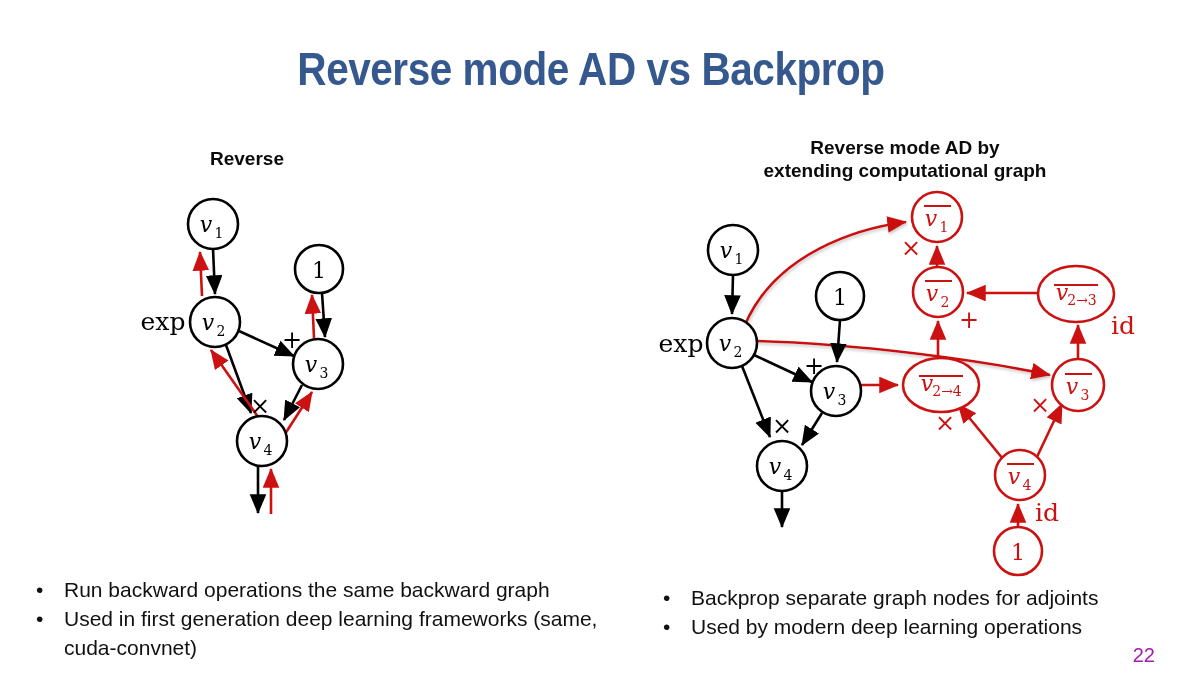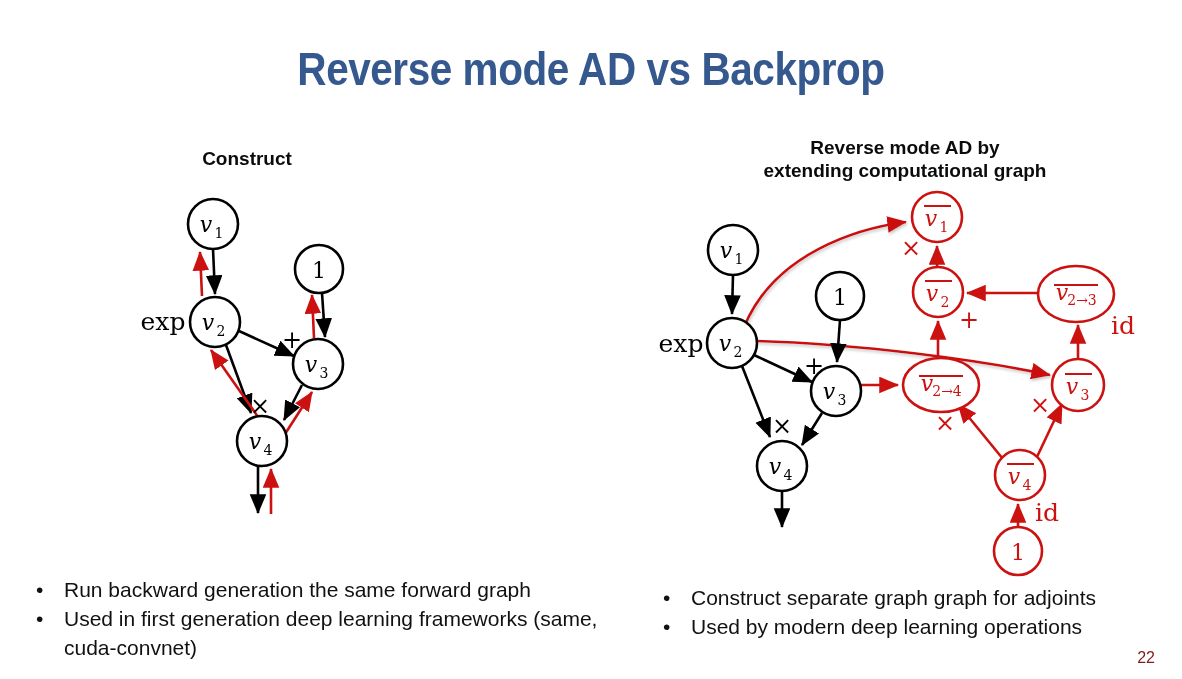--- a/index.html
+++ b/index.html
@@ -75,22 +75,22 @@
     line-height: 29px;
   }
   .bullet-text {
     flex: 1 1 auto;
   }
   #page-number {
     position: absolute;
     right: 27px;
     bottom: 12px;
     font-family: "Liberation Sans", sans-serif;
-    font-size: 16px;
-    color: #7f1d1d;
+    font-size: 20px;
+    color: #a21caf;
   }
   
   .node-label {
     font-family: "DejaVu Serif", serif;
     font-style: italic;
     font-size: 22px;
   }
   .node-label-sub {
     font-family: "DejaVu Serif", serif;
     font-size: 14px;
@@ -112,21 +112,21 @@
     font-style: normal;
   }
 </style>
 </head>
 <body>
 
 <div id="slide">
 
   <div id="title">Reverse mode AD vs Backprop</div>
 
-  <div class="panel-heading" id="heading-left">Construct</div>
+  <div class="panel-heading" id="heading-left">Reverse</div>
 
   <div class="panel-heading" id="heading-right">
     <div>Reverse mode AD by</div>
     <div>extending computational graph</div>
   </div>
 
   <svg class="graph-svg" width="1182" height="679" viewBox="0 0 1182 679">
     <defs>
       <marker id="arrowK" markerWidth="9" markerHeight="9" refX="7.2" refY="3.2" orient="auto" markerUnits="strokeWidth">
         <path d="M0,0 L7.6,3.2 L0,6.4 z" fill="#000000"></path>
@@ -307,32 +307,32 @@
         <text class="op-label" x="945" y="431" fill="#CC1111" text-anchor="middle">×</text>
         <text class="op-label" x="1040" y="413" fill="#CC1111" text-anchor="middle">×</text>
         <text class="fn-label" x="1047" y="521" fill="#CC1111" text-anchor="middle">id</text>
       </g>
     </g>
   </svg>
 
   <div class="bullet-block" id="bullets-left">
     <div class="bullet-row">
       <span class="bullet-dot">•</span>
-      <span class="bullet-text">Run backward generation the same forward graph</span>
+      <span class="bullet-text">Run backward operations the same backward graph</span>
     </div>
     <div class="bullet-row">
       <span class="bullet-dot">•</span>
       <span class="bullet-text">Used in first generation deep learning frameworks (same, cuda-convnet)</span>
     </div>
   </div>
 
   <div class="bullet-block" id="bullets-right">
     <div class="bullet-row">
       <span class="bullet-dot">•</span>
-      <span class="bullet-text">Construct separate graph graph for adjoints</span>
+      <span class="bullet-text">Backprop separate graph nodes for adjoints</span>
     </div>
     <div class="bullet-row">
       <span class="bullet-dot">•</span>
       <span class="bullet-text">Used by modern deep learning operations</span>
     </div>
   </div>
 
   <div id="page-number">22</div>
 
 </div>

